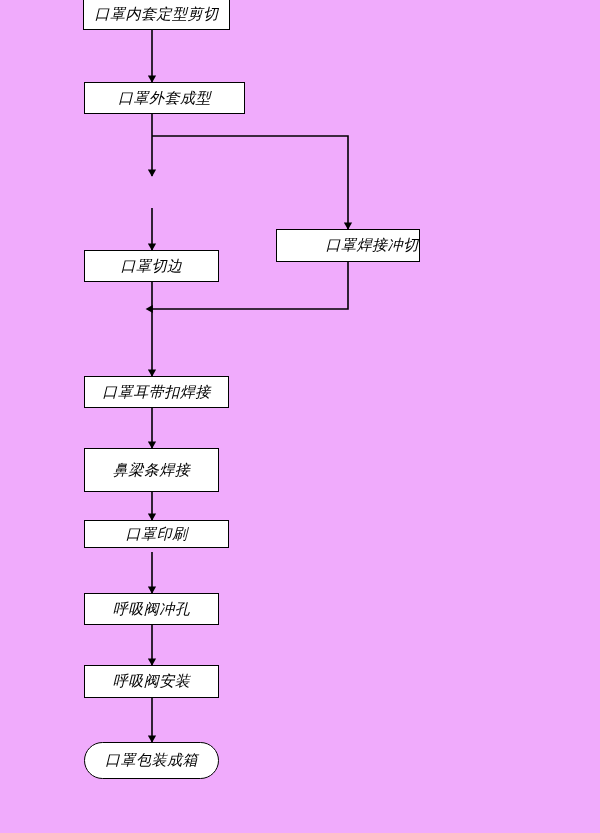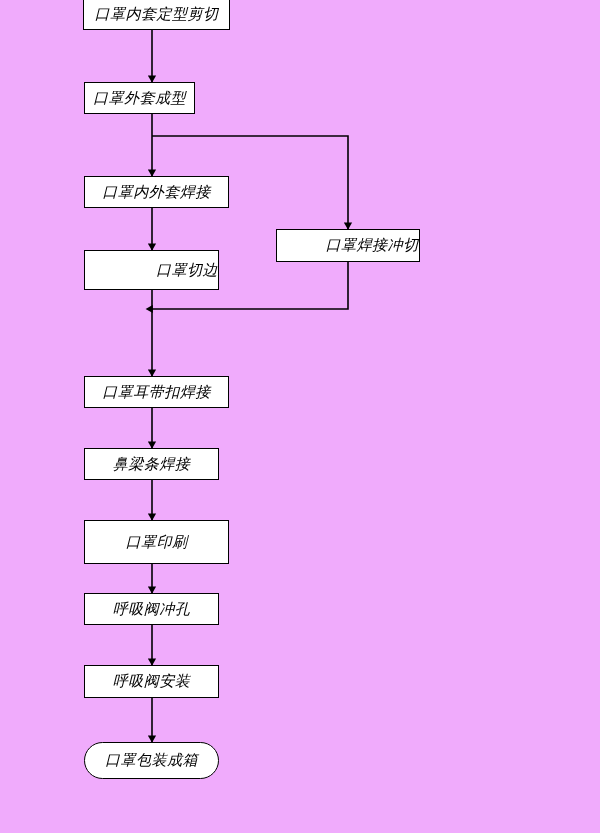--- a/index.html
+++ b/index.html
@@ -73,39 +73,36 @@
       <line x1="152" y1="480" x2="152" y2="520" marker-end="url(#arrowDown)"></line>
       <line x1="152" y1="552" x2="152" y2="593" marker-end="url(#arrowDown)"></line>
       <line x1="152" y1="625" x2="152" y2="665" marker-end="url(#arrowDown)"></line>
       <line x1="152" y1="698" x2="152" y2="742" marker-end="url(#arrowDown)"></line>
     </g>
   </svg>
 
   <div class="node" style="left: 83px; top: -2px; width: 147px; height: 32px;">
     <span class="node-label">口罩内套定型剪切</span>
   </div>
-  <div class="node" style="left: 84px; top: 82px; width: 111px; height: 32px;">
+  <div class="node" style="left: 84px; top: 82px; width: 161px; height: 32px;">
     <span class="node-label">口罩外套成型</span>
   </div>
-  <div class="node" style="left: 84px; top: 176px; width: 145px; height: 32px;">
-    <span class="node-label">口罩内外套焊接</span>
-  </div>
-  <div class="node" style="left: 84px; top: 250px; width: 135px; height: 40px; justify-content: flex-end;">
+  <div class="node" style="left: 84px; top: 250px; width: 135px; height: 32px;">
     <span class="node-label">口罩切边</span>
   </div>
   <div class="node" style="left: 276px; top: 229px; width: 144px; height: 33px; padding-left: 48px;">
     <span class="node-label">口罩焊接冲切</span>
   </div>
   <div class="node" style="left: 84px; top: 376px; width: 145px; height: 32px; justify-content: center;">
     <span class="node-label">口罩耳带扣焊接</span>
   </div>
-  <div class="node" style="left: 84px; top: 448px; width: 135px; height: 32px;">
+  <div class="node" style="left: 84px; top: 448px; width: 135px; height: 44px;">
     <span class="node-label">鼻梁条焊接</span>
   </div>
-  <div class="node" style="left: 84px; top: 520px; width: 145px; height: 44px;">
+  <div class="node" style="left: 84px; top: 520px; width: 145px; height: 28px;">
     <span class="node-label">口罩印刷</span>
   </div>
   <div class="node" style="left: 84px; top: 593px; width: 135px; height: 32px;">
     <span class="node-label">呼吸阀冲孔</span>
   </div>
   <div class="node" style="left: 84px; top: 665px; width: 135px; height: 33px;">
     <span class="node-label">呼吸阀安装</span>
   </div>
   <div class="node terminator" style="left: 84px; top: 742px; width: 135px; height: 37px;">
     <span class="node-label">口罩包装成箱</span>

